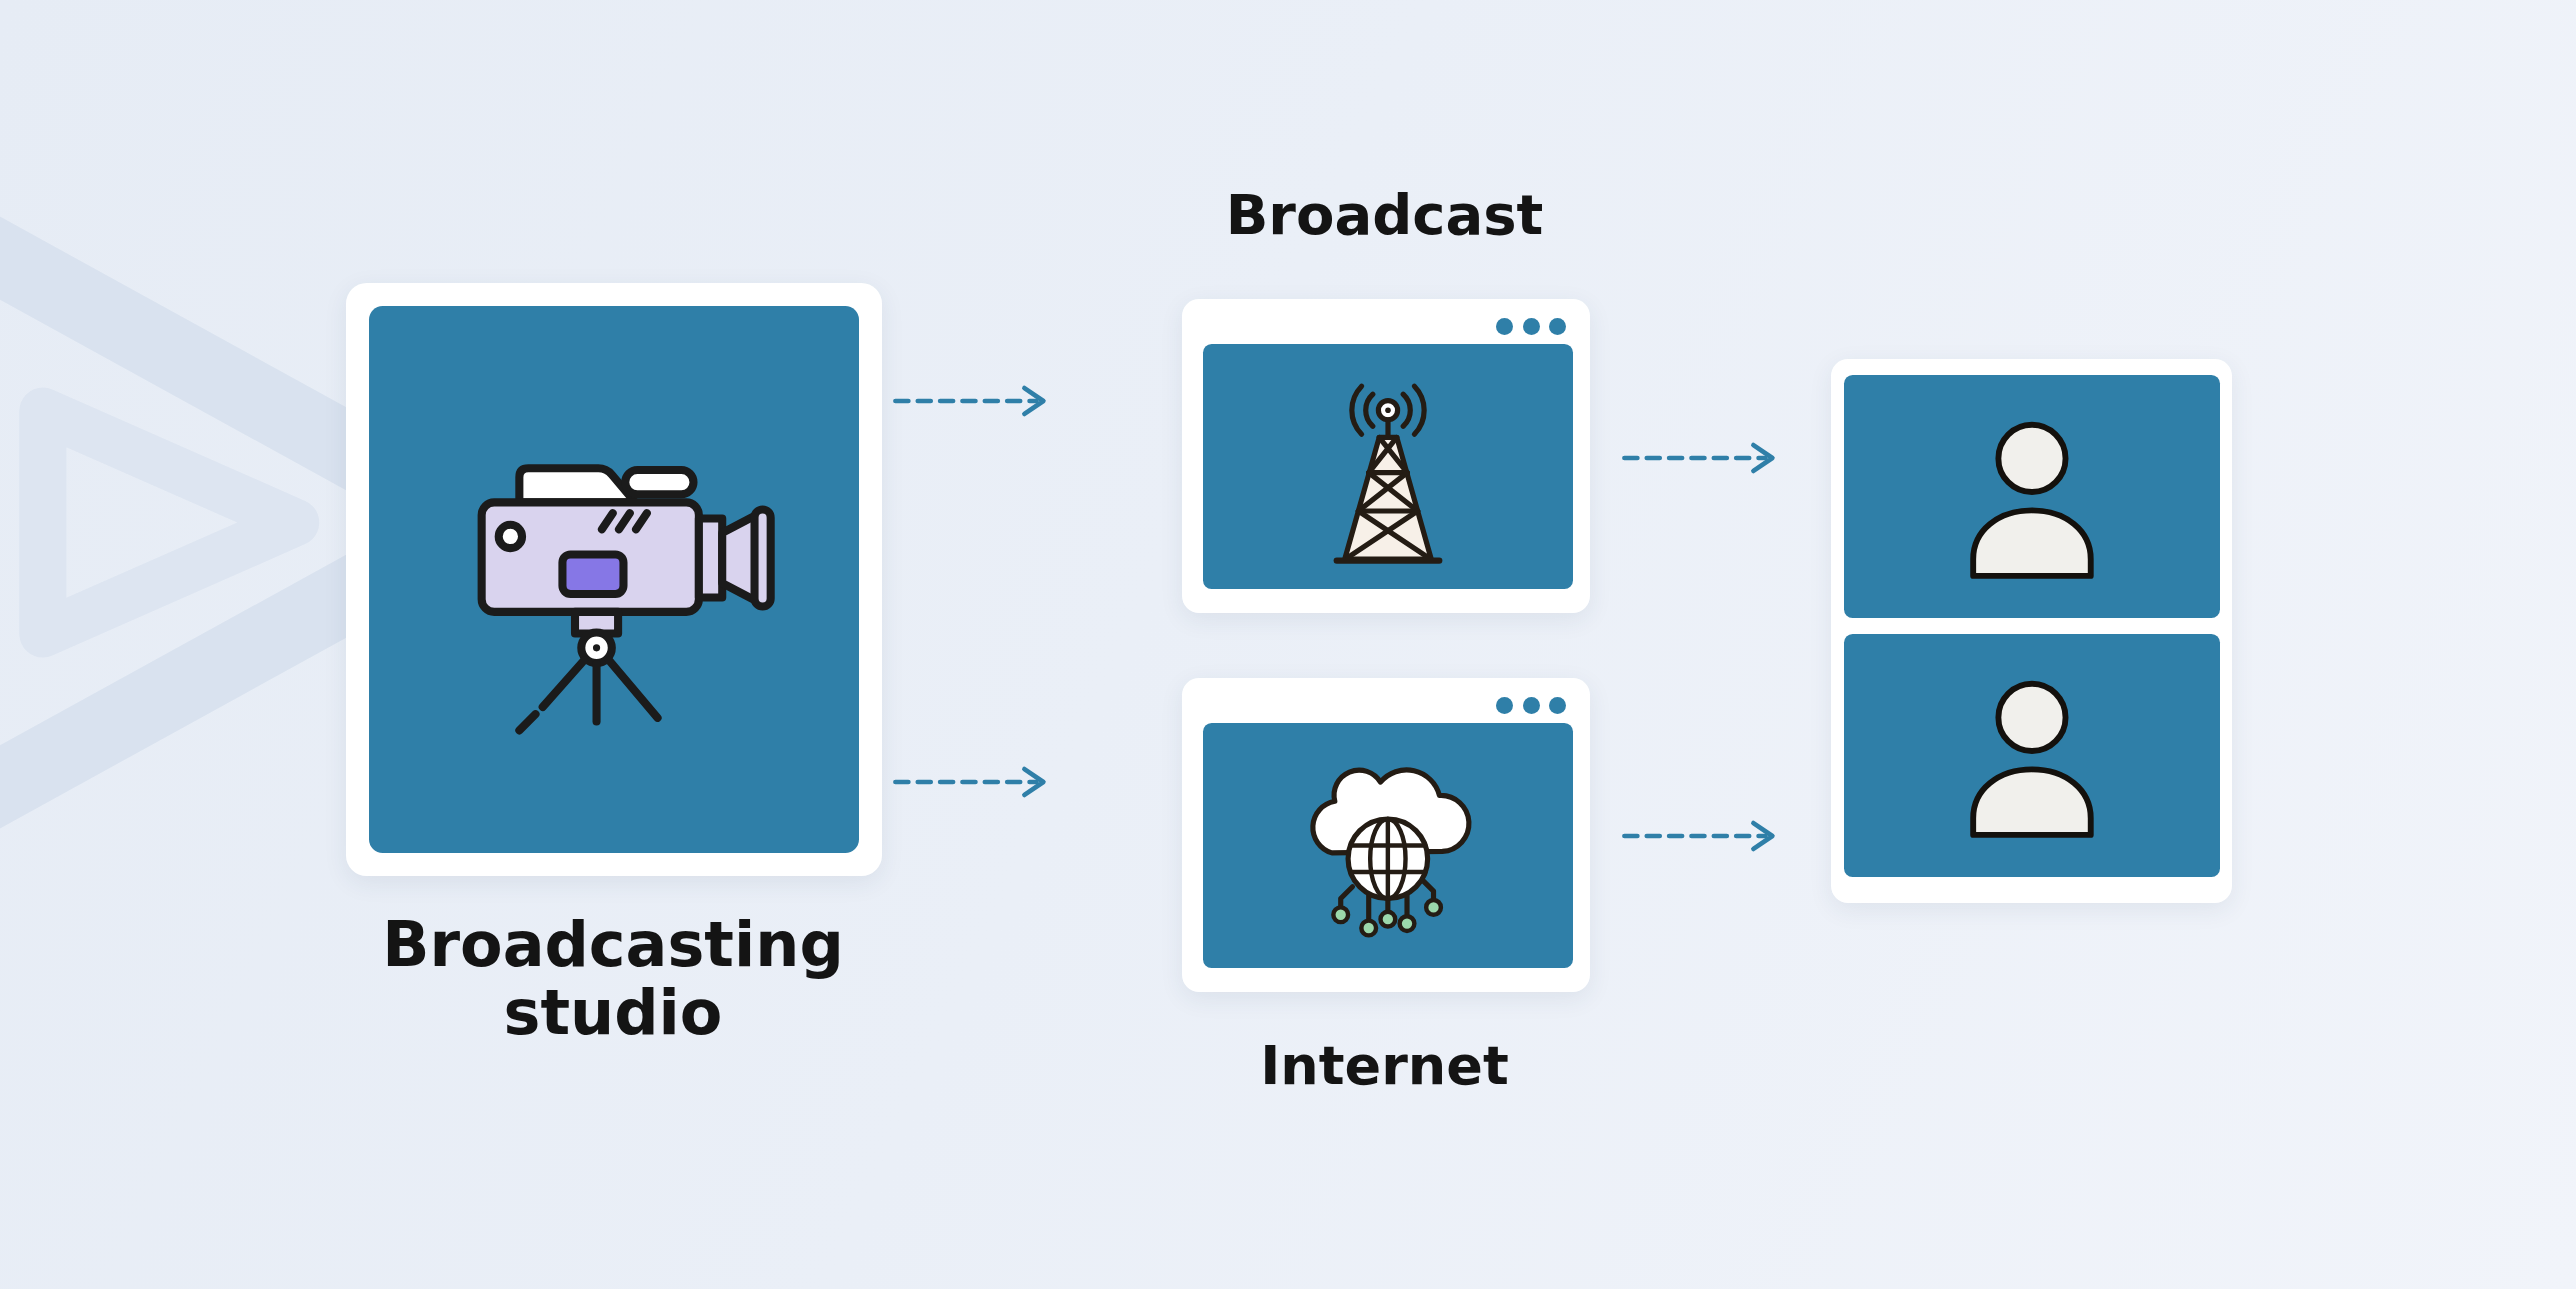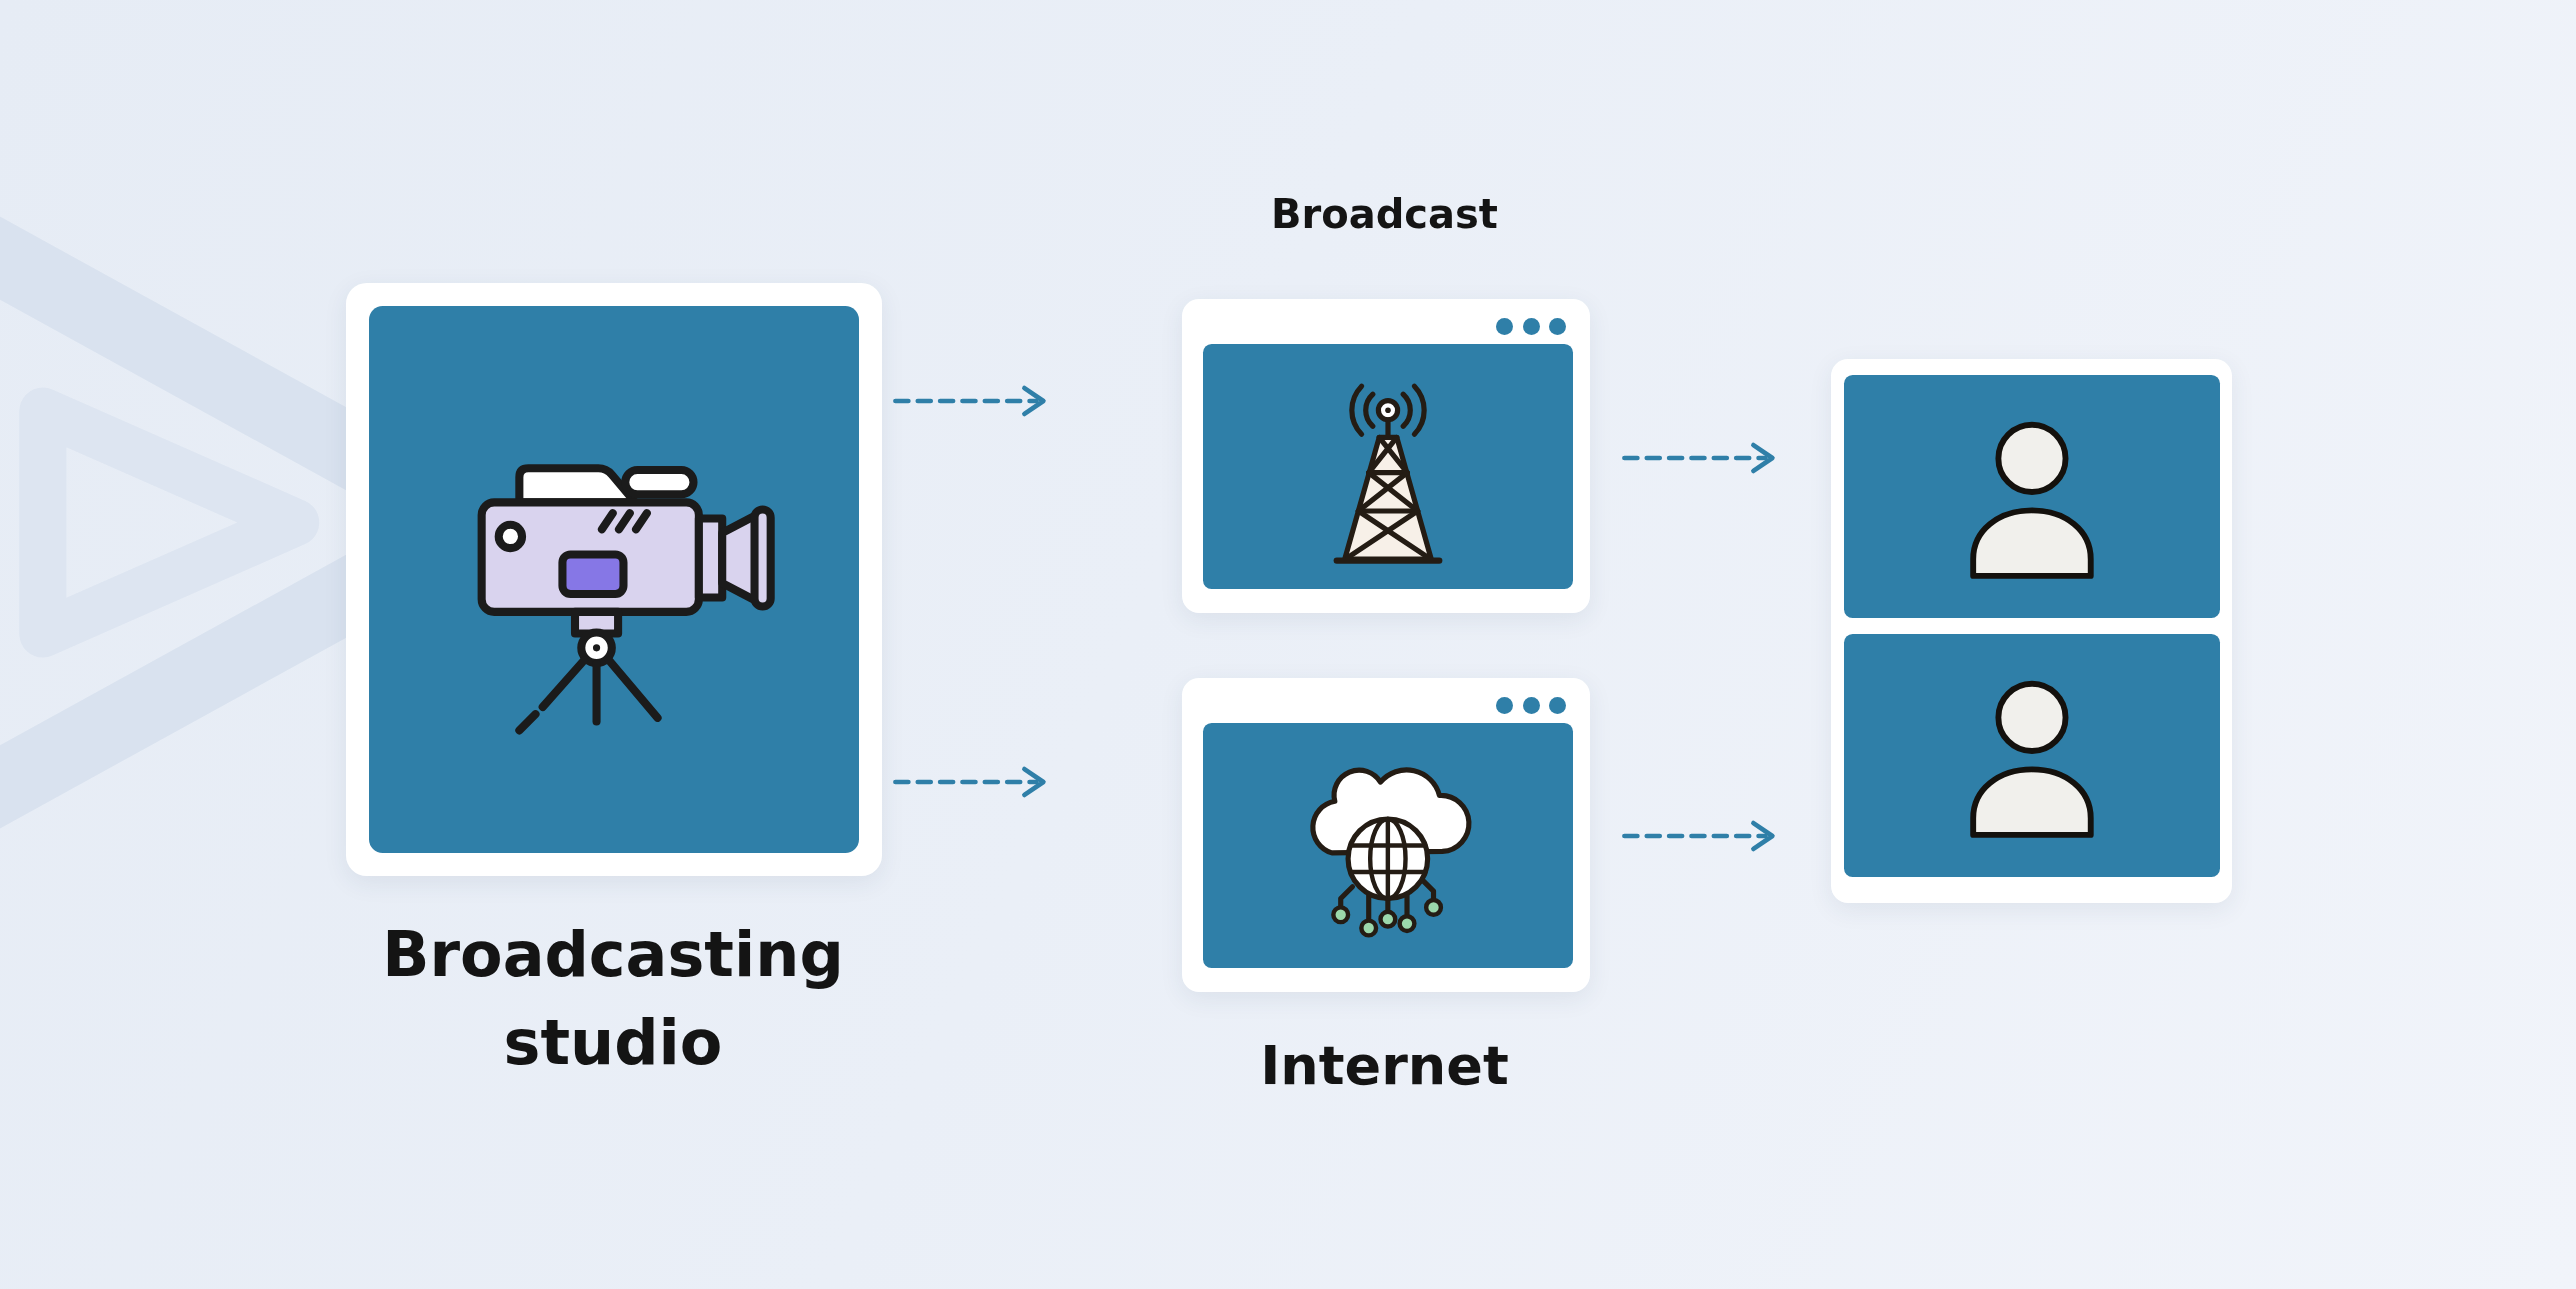--- a/index.html
+++ b/index.html
@@ -70,23 +70,23 @@
           <circle cx="190" cy="256" r="17" fill="#ffffff"></circle>
           <circle cx="190" cy="256" r="4" fill="#1b1b1b" stroke="none"></circle>
           <line x1="176" y1="270" x2="130" y2="322"></line>
           <line x1="122" y1="330" x2="104" y2="348"></line>
           <line x1="204" y1="270" x2="258" y2="334"></line>
           <line x1="190" y1="274" x2="190" y2="338"></line>
         </g>
       </svg>
     </div>
   </div>
-  <div class="label" style="left:347px;top:911px;width:532px;font-size:62px;line-height:88px;">Broadcasting studio</div>
+  <div class="label" style="left:347px;top:911px;width:532px;font-size:62px;line-height:68px;">Broadcasting studio</div>
 
-  <div class="label" style="left:1123px;top:176px;width:523px;font-size:40px;line-height:77px;">Broadcast</div>
+  <div class="label" style="left:1123px;top:176px;width:523px;font-size:56px;line-height:77px;">Broadcast</div>
 
   <div class="card" style="left:1182px;top:299px;width:408px;height:314px;border-radius:17px;">
     <div class="dots">
       <span class="dot"></span>
       <span class="dot"></span>
       <span class="dot"></span>
     </div>
     <div class="panel" style="left:20.6px;top:45px;right:17px;bottom:24px;border-radius:8.6px;">
       <svg viewBox="0 0 240 270" height="216">
         <g stroke="#241c14" stroke-width="6.5" stroke-linecap="round" stroke-linejoin="round" fill="none">

